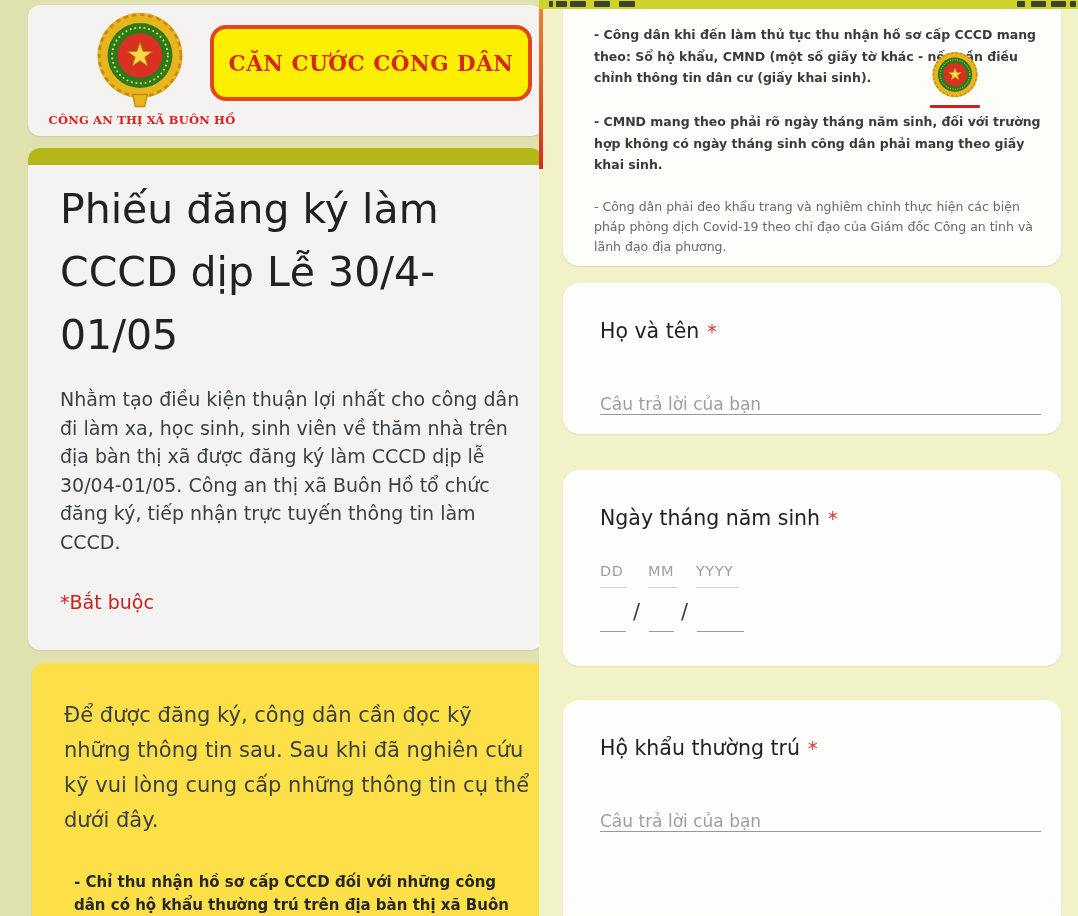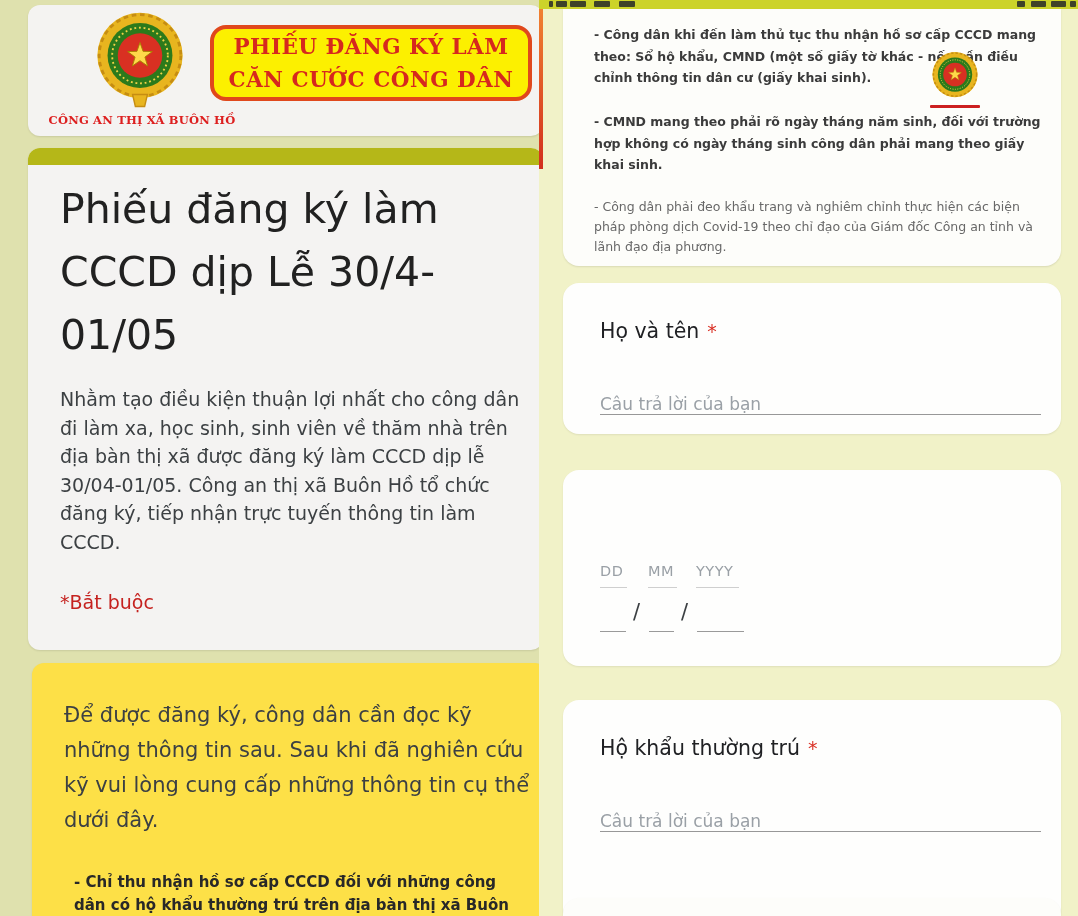--- a/index.html
+++ b/index.html
@@ -92,21 +92,20 @@
       <circle cx="50" cy="48" r="46" fill="#e8b51f"></circle>
       <circle cx="50" cy="48" r="44" fill="none" stroke="#c68d12" stroke-width="3" stroke-dasharray="5 4"></circle>
       <circle cx="50" cy="48" r="35" fill="#2c7a1b"></circle>
       <circle cx="50" cy="48" r="30" fill="none" stroke="#f2d348" stroke-width="2" stroke-dasharray="2 3"></circle>
       <circle cx="50" cy="48" r="24" fill="#d93022"></circle>
       <polygon points="50,34 53.3,43.5 63.3,43.7 55.3,49.7 58.2,59.3 50,53.6 41.8,59.3 44.7,49.7 36.7,43.7 46.7,43.5" fill="#ffd84a" stroke="#a87f00" stroke-width="1"></polygon>
       <path d="M42,90 L58,90 L55,103 L45,103 Z" fill="#e8b51f" stroke="#c68d12" stroke-width="1.5"></path>
     </svg>
     <div id="org-name">CÔNG AN THỊ XÃ BUÔN HỒ</div>
     <div id="form-banner">
-      <span>PHIẾU ĐĂNG KÝ LÀM</span>
       <span>CĂN CƯỚC CÔNG DÂN</span>
     </div>
   </div>
 
   <div class="card" id="title-card">
     <div id="title-accent-bar"></div>
     <div id="form-title">Phiếu đăng ký làm CCCD dịp Lễ 30/4-01/05</div>
     <div id="form-description">Nhằm tạo điều kiện thuận lợi nhất cho công dân đi làm xa, học sinh, sinh viên về thăm nhà  trên địa bàn thị xã được đăng ký làm CCCD dịp lễ 30/04-01/05. Công an thị xã Buôn Hồ tổ chức đăng ký, tiếp nhận trực tuyến thông tin làm CCCD.</div>
     <div id="required-note">*Bắt buộc</div>
   </div>
@@ -151,20 +150,23 @@
   </div>
 
   <div class="question-card" id="question-card-1">
     <div class="q-label">
       <span>Họ và tên</span><span class="q-required">*</span>
     </div>
     <div class="answer-input">Câu trả lời của bạn</div>
   </div>
 
   <div class="question-card" id="question-card-2">
+    <div class="q-label">
+      <span>Ngày tháng năm sinh</span><span class="q-required">*</span>
+    </div>
     <span class="date-hint" id="hint-dd">DD</span>
     <span class="date-hint" id="hint-mm">MM</span>
     <span class="date-hint" id="hint-yyyy">YYYY</span>
     <div class="hint-underline" id="hu-dd"></div>
     <div class="hint-underline" id="hu-mm"></div>
     <div class="hint-underline" id="hu-yyyy"></div>
     <div class="date-blank" id="day-input"></div>
     <span class="date-sep" id="sep-1">/</span>
     <div class="date-blank" id="month-input"></div>
     <span class="date-sep" id="sep-2">/</span>

